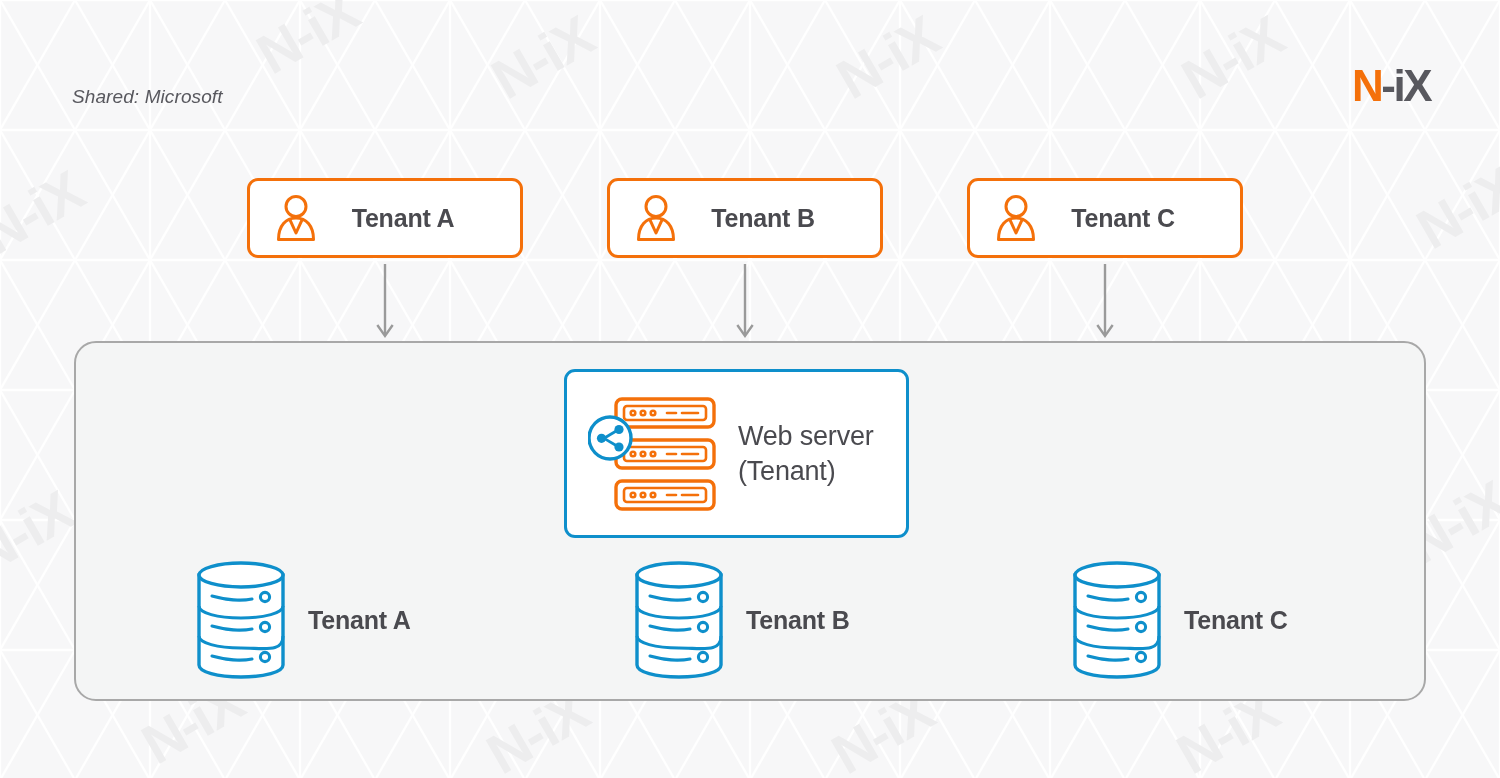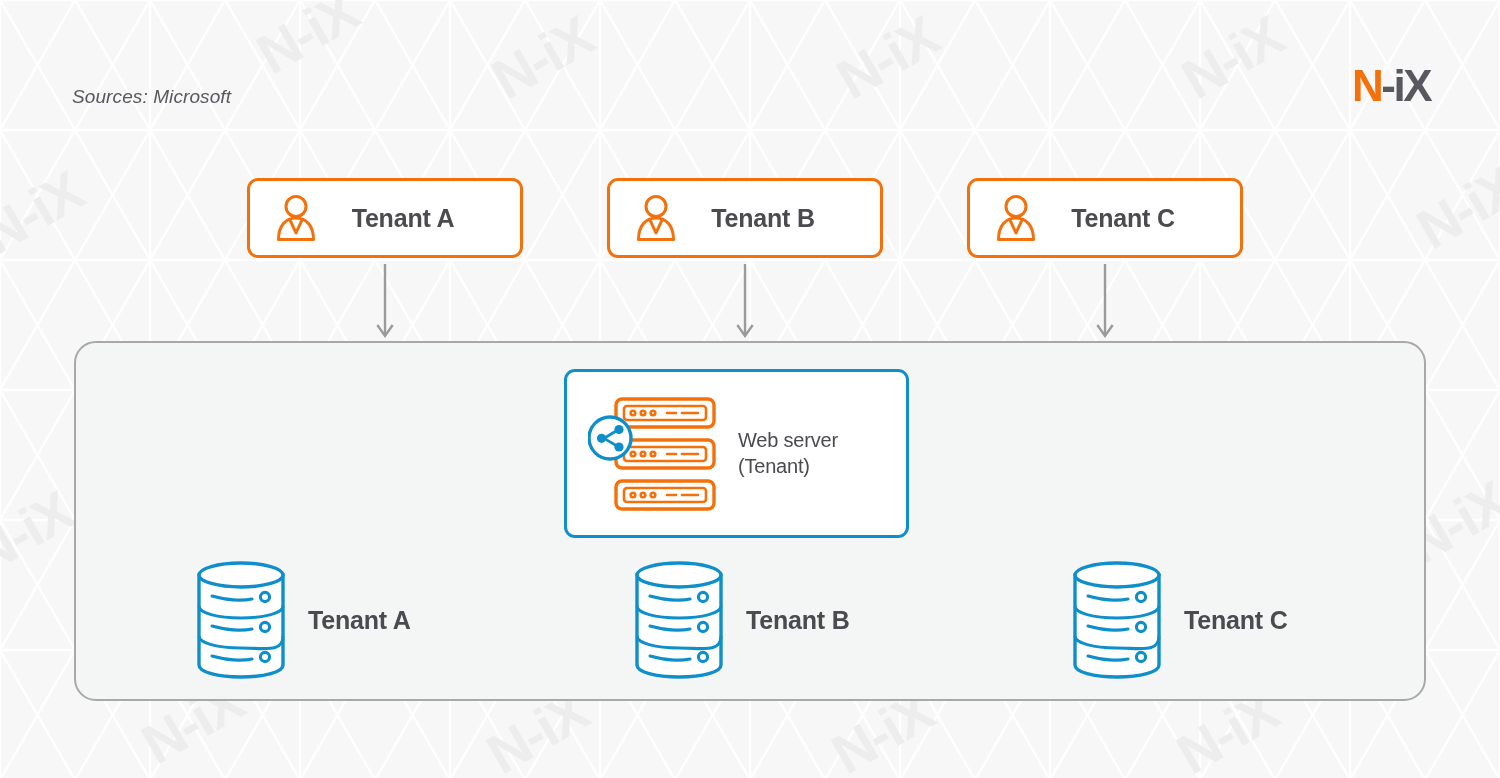--- a/index.html
+++ b/index.html
@@ -147,21 +147,21 @@
     align-items: center;
   }
   #web-server-card .server-icon {
     width: 130px;
     height: 116px;
     flex: 0 0 auto;
     margin-left: 21px;
   }
   #web-server-card .server-label {
     margin-left: 20px;
-    font-size: 20px;
+    font-size: 27px;
     line-height: 1.28;
     color: #4a4a4f;
     letter-spacing: -0.2px;
   }
 
   
   .db-item {
     position: absolute;
     z-index: 6;
     top: 560px;
@@ -218,21 +218,21 @@
     <div class="wm" style="left:835px; top:25px;">N-iX</div>
     <div class="wm" style="left:1180px; top:25px;">N-iX</div>
     <div class="wm" style="left:1415px; top:175px;">N-iX</div>
     <div class="wm" style="left:1405px; top:490px;">N-iX</div>
     <div class="wm" style="left:140px; top:690px;">N-iX</div>
     <div class="wm" style="left:485px; top:700px;">N-iX</div>
     <div class="wm" style="left:830px; top:700px;">N-iX</div>
     <div class="wm" style="left:1175px; top:700px;">N-iX</div>
   </div>
 
-  <div id="source-note">Sources: Microsoft</div>
+  <div id="source-note">Shared: Microsoft</div>
 
   <div id="brand-logo"><span class="lg-n">N</span><span class="lg-ix">-iX</span></div>
 
   <div class="tenant-box" id="tenant-box-a">
     <svg class="person-icon" viewBox="0 0 48 50">
       <circle cx="24" cy="13.5" r="10" fill="none" stroke="#f4700a" stroke-width="3"></circle>
       <path d="M6.5 46.5 C6.5 32.5 14 25 24 25 C34 25 41.5 32.5 41.5 46.5 Z" fill="none" stroke="#f4700a" stroke-width="3" stroke-linejoin="round"></path>
       <path d="M17.5 25.8 L24 40 L30.5 25.8" fill="none" stroke="#f4700a" stroke-width="3" stroke-linejoin="round"></path>
     </svg>
     <span class="tenant-label">Tenant A</span>

